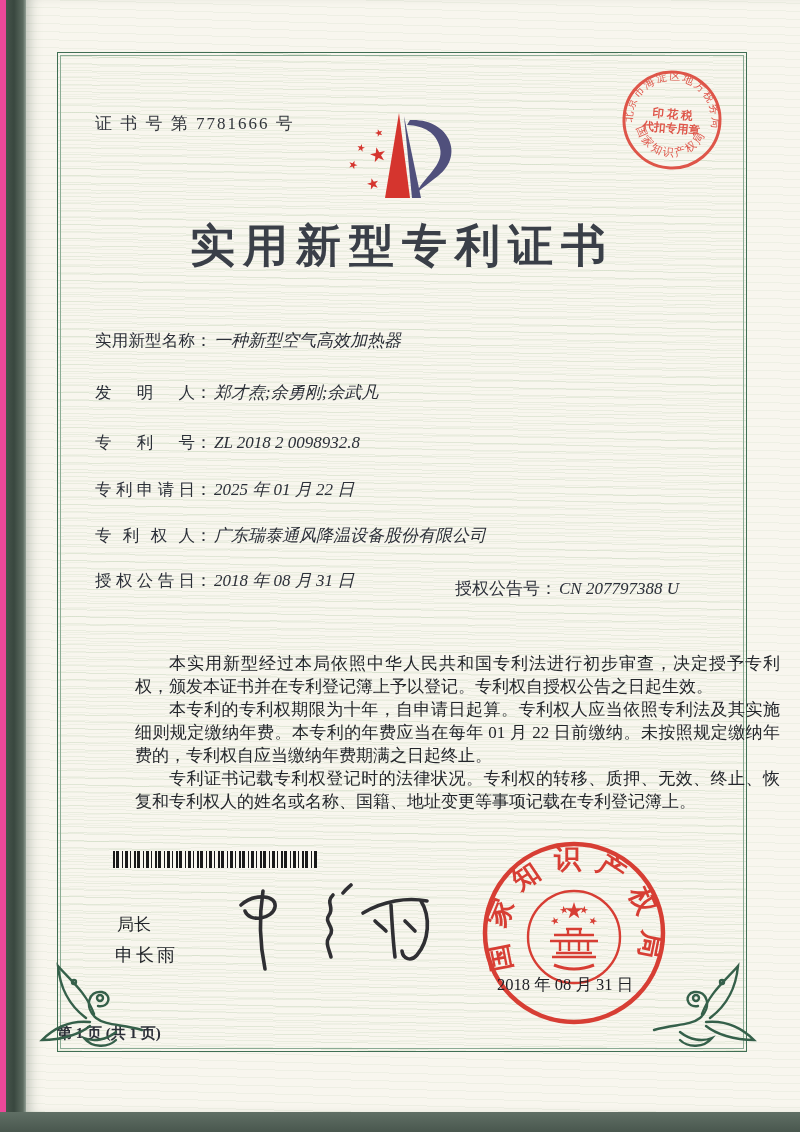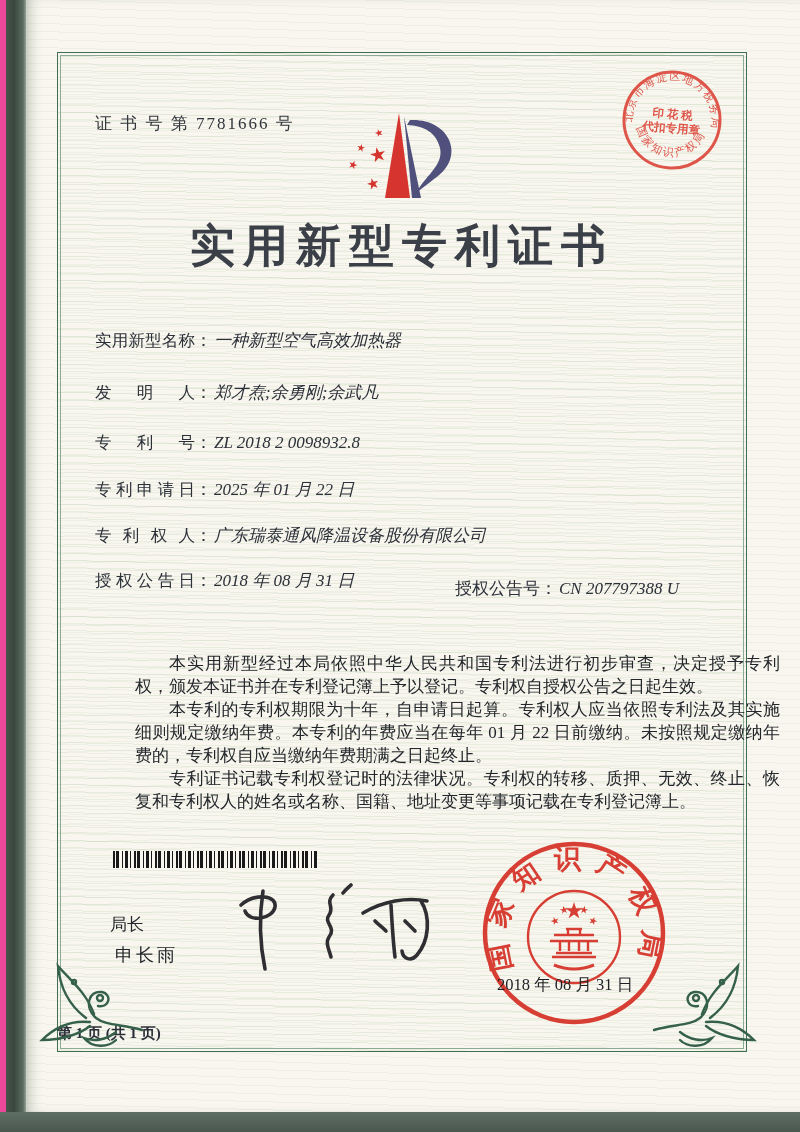--- a/index.html
+++ b/index.html
@@ -52,21 +52,21 @@
   .legal { position:absolute; left:95px; top:652px; width:645px; z-index:2;
     font-size:17px; line-height:23px; color:#23262b; text-align:justify;margin-left:40px; }
   .legal p { text-indent:2em; }
 
   .barcode { position:absolute; left:113px; top:851px; width:204px; height:17px; z-index:2;
     background:repeating-linear-gradient(90deg,
       #191919 0 2px, #f8f6ee 2px 3px, #191919 3px 6px, #f8f6ee 6px 9px,
       #191919 9px 10px, #f8f6ee 10px 12px, #191919 12px 15px, #f8f6ee 15px 17px,
       #191919 17px 18px, #f8f6ee 18px 21px); }
 
-  .issuer-title { position:absolute; left:110px; top:913px; font-size:17px; color:#23262b; z-index:2; }
+  .issuer-title { position:absolute; left:117px; top:913px; font-size:17px; color:#23262b; z-index:2; }
   .issuer-name  { position:absolute; left:115px; top:943px; font-size:18px; color:#23262b; letter-spacing:3px; z-index:2; }
   .signature { position:absolute; left:225px; top:883px; z-index:2; }
 
   .seal { position:absolute; left:479px; top:838px; z-index:3; opacity:0.95; }
   .seal-date { position:absolute; left:497px; top:974px; width:150px; font-size:16.5px;
     color:#1d1f24; z-index:4; white-space:nowrap; }
 
   .footer { position:absolute; left:57px; top:1024px; width:690px; text-align:left;
     font-size:15px; color:#2b2f38; z-index:2;font-weight:bold; }
 

